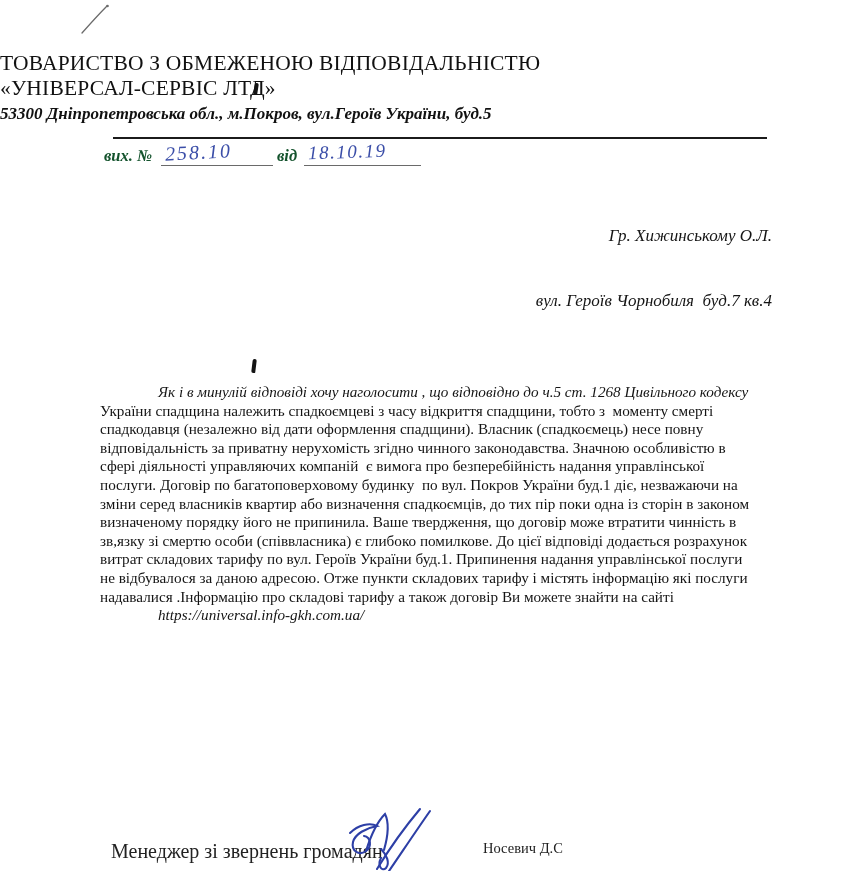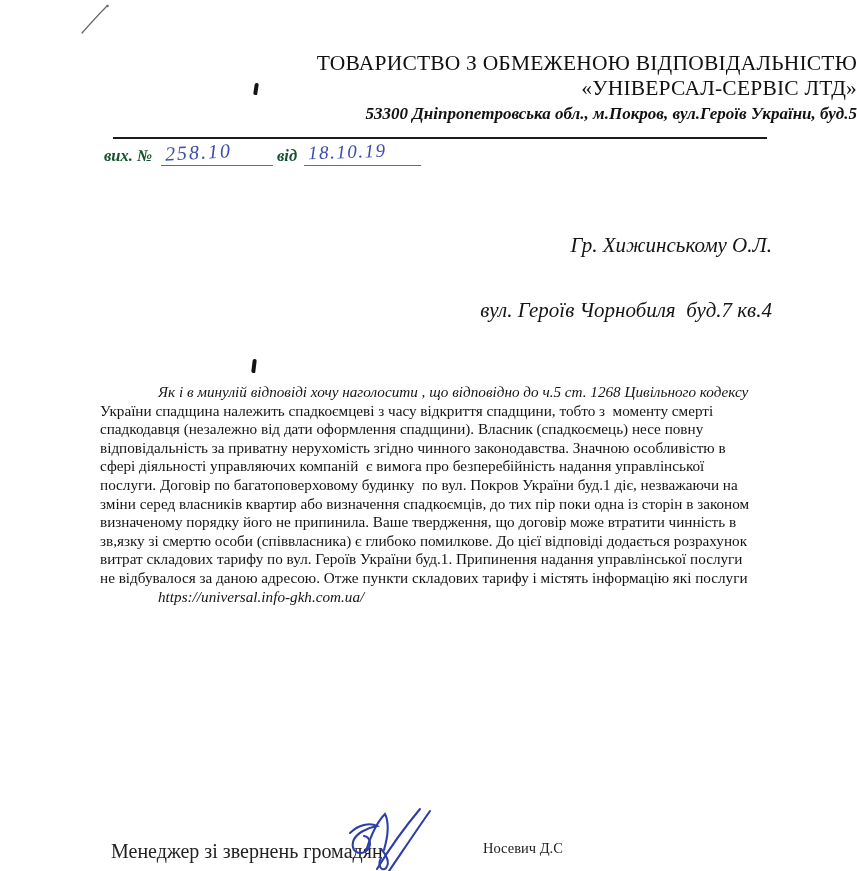--- a/index.html
+++ b/index.html
@@ -9,21 +9,21 @@
     background:#ffffff;
     font-family:"Liberation Serif", serif;
     color:#1a1a1a;
     overflow:hidden;
   }
 
   
   .slash-svg { position:absolute; left:78px; top:3px; }
 
   
-  .letterhead { position:absolute; left:0; right:0; top:51px; text-align:right; }
+  .letterhead { position:absolute; left:0; right:0; top:51px; text-align:left; }
   .company-line { font-size:21.5px; line-height:25px; letter-spacing:0.2px; color:#111; }
   .addr-line { font-size:17px; font-style:italic; font-weight:bold; line-height:19px; color:#111; }
   .addr-line.first { margin-top:3px; }
 
   .head-rule { position:absolute; left:113px; top:137px; width:654px; height:2px; background:#1b1b1b; }
 
   
   .ink-blob { position:absolute; width:4px; height:12px; background:#141414; border-radius:2px 2px 1px 2px; }
   .ink-blob.b1 { left:254px; top:83px;  transform:rotate(9deg); }
   .ink-blob.b2 { left:252px; top:359px; transform:rotate(7deg); height:14px; }
@@ -33,21 +33,21 @@
   .ref-label.out { left:104px; }
   .ref-label.date { left:277px; }
   .hw { position:absolute; top:141px; font-style:italic; color:#3b4ea8; white-space:pre; }
   .hw.num  { left:165px; font-size:20px; letter-spacing:2px; transform:rotate(-3deg); }
   .hw.date { left:308px; font-size:19px; letter-spacing:1.5px; transform:rotate(-2deg); }
   .ref-underline { position:absolute; height:1px; background:#6a6a6a; top:165px; }
   .ref-underline.u1 { left:161px; width:112px; }
   .ref-underline.u2 { left:304px; width:117px; }
 
   
-  .addressee { position:absolute; right:85px; top:192px; text-align:right; font-style:italic; font-size:21px; line-height:21.5px; color:#141414; white-space:pre; }
+  .addressee { position:absolute; right:85px; top:182px; text-align:right; font-style:italic; font-size:17px; line-height:21.5px; color:#141414; white-space:pre; }
 
   
   .body-text { position:absolute; left:100px; top:383px; width:700px; font-size:15.2px; line-height:18.6px; color:#141414; }
   .body-line { white-space:pre; }
   .body-line.indent { padding-left:58px;font-style:italic; }
 
   
   .footer-title { position:absolute; left:111px; top:840px; font-size:20px; color:#222; white-space:pre; }
   .footer-name  { position:absolute; left:483px; top:840px; font-size:14.5px; color:#222; white-space:pre; }
   .signature-svg { position:absolute; left:344px; top:795px; }
@@ -91,20 +91,21 @@
       <div class="body-line">України спадщина належить спадкоємцеві з часу відкриття спадщини, тобто з  моменту смерті</div>
       <div class="body-line">спадкодавця (незалежно від дати оформлення спадщини). Власник (спадкоємець) несе повну</div>
       <div class="body-line">відповідальність за приватну нерухомість згідно чинного законодавства. Значною особливістю в</div>
       <div class="body-line">сфері діяльності управляючих компаній  є вимога про безперебійність надання управлінської</div>
       <div class="body-line">послуги. Договір по багатоповерховому будинку  по вул. Покров України буд.1 діє, незважаючи на</div>
       <div class="body-line">зміни серед власників квартир або визначення спадкоємців, до тих пір поки одна із сторін в законом</div>
       <div class="body-line">визначеному порядку його не припинила. Ваше твердження, що договір може втратити чинність в</div>
       <div class="body-line">зв,язку зі смертю особи (співвласника) є глибоко помилкове. До цієї відповіді додається розрахунок</div>
       <div class="body-line">витрат складових тарифу по вул. Героїв України буд.1. Припинення надання управлінської послуги</div>
       <div class="body-line">не відбувалося за даною адресою. Отже пункти складових тарифу і містять інформацію які послуги</div>
+      <div class="body-line">надавалися .Інформацію про складові тарифу а також договір Ви можете знайти на сайті</div>
       <div class="body-line indent">https://universal.info-gkh.com.ua/</div>
     </div>
 
   <div class="footer-title">Менеджер зі звернень громадян</div>
 
   <svg class="signature-svg" width="100" height="78" viewBox="0 0 100 78">
     <g stroke="#2d3fa6" stroke-width="2.1" fill="none" stroke-linecap="round">
       <path d="M6,38 C14,30 26,27 33,31 C22,33 11,39 9,47 C7,56 15,61 22,56 C28,52 27,42 20,41"></path>
       <path d="M22,56 C27,40 34,26 41,19 C45,27 44,41 40,55"></path>
       <path d="M33,74 C44,56 60,33 76,14"></path>

